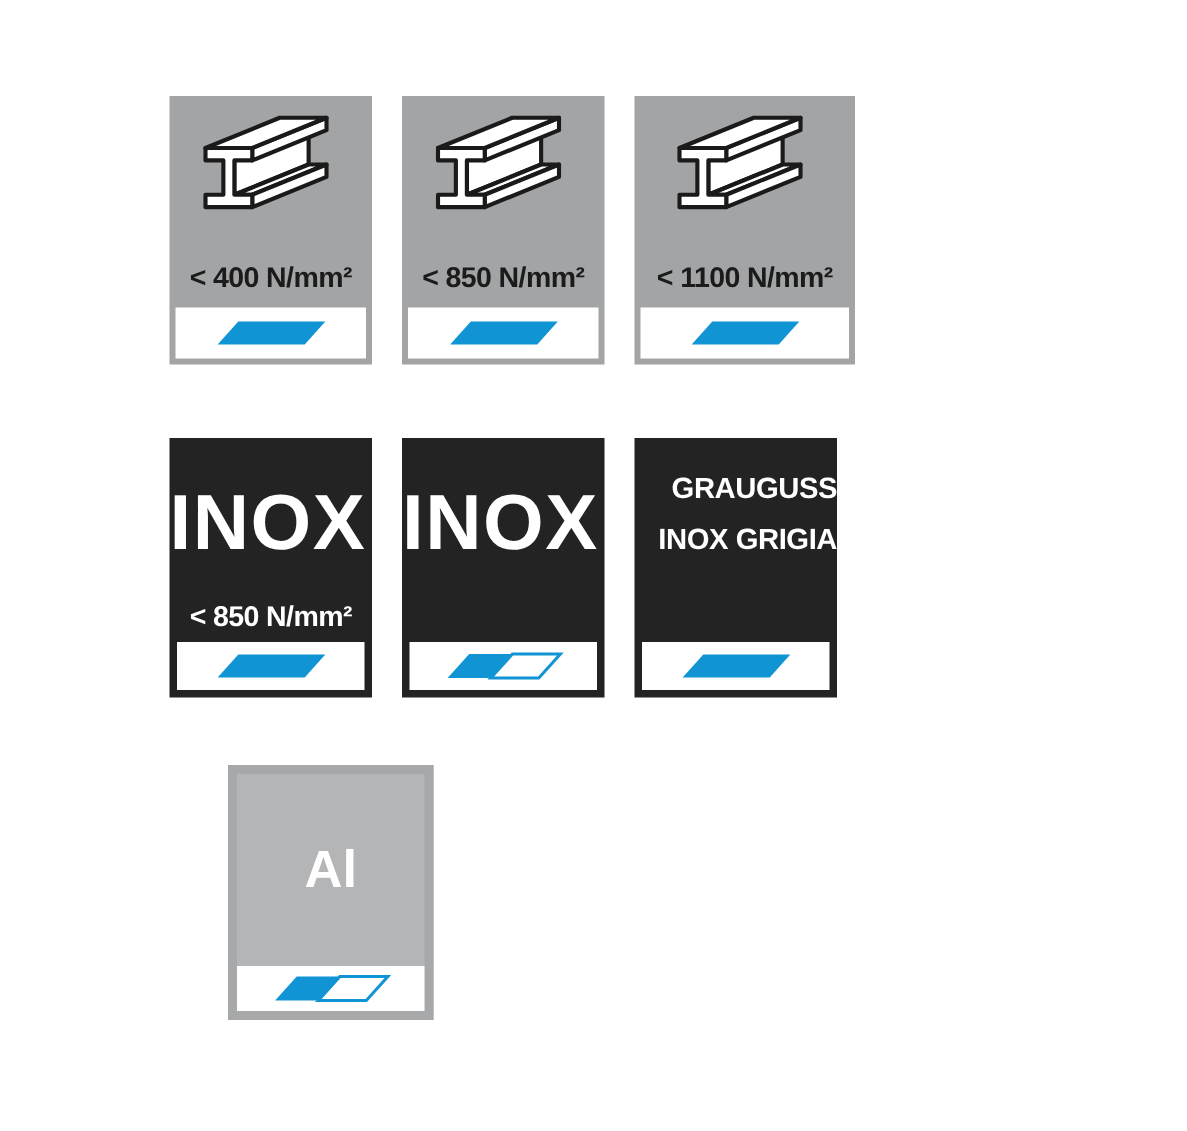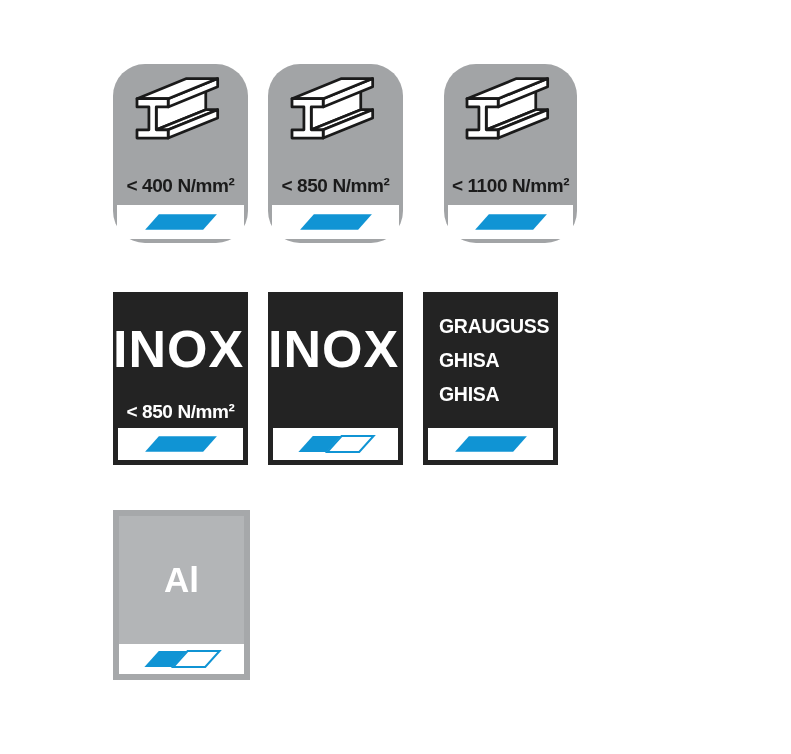--- a/index.html
+++ b/index.html
@@ -2,40 +2,40 @@
 <html style="--background: #FFFFFF; --steel-gray: #A2A4A6; --tile-black: #232323; --blue: #1094D4; --al-border: #A6A8AA; --al-fill: #B3B5B7; --strip-white: #FFFFFF; --label-dark: #1B1B1B; --label-light: #FFFFFF; --icon-outline: #1A1A1A;"><head>
 <meta charset="utf-8">
 <style>
   html,body{margin:0;padding:0;}
   body{background:#fff;}
   .canvas{
     position:relative;width:791px;height:754px;background:var(--background,#fff);
     font-family:"Liberation Sans",sans-serif;overflow:hidden;
   }
   .tile{position:absolute;}
-  .tile.steel{background:var(--steel-gray);border-radius:32px;}
+  .tile.steel{background:var(--steel-gray);}
   .tile.dark{background:var(--tile-black);}
-  .tile.al{background:var(--al-fill);border:6px solid var(--al-border);box-sizing:border-box;}
+  .tile.al{background:var(--al-fill);border:6px solid var(--al-border);box-sizing:border-box;margin-left:39px;}
 
   .ibeam{position:absolute;top:7px;left:0;right:0;display:flex;justify-content:center;}
   .ibeam svg polygon,.ibeam svg path{fill:#fff;stroke:var(--icon-outline);stroke-width:3;stroke-linejoin:round;}
 
   .label{
     position:absolute;left:0;right:0;bottom:46px;text-align:center;
     font-weight:bold;font-size:19px;letter-spacing:-0.4px;color:var(--label-dark);
     white-space:nowrap;
   }
   .dark .label{color:var(--label-light);bottom:42px;}
 
   .inox-title{
     position:absolute;top:34px;left:0;right:0;text-align:left;
     color:var(--label-light);font-weight:bold;font-size:52px;letter-spacing:1px;line-height:46px;
   }
   .cast-lines{
-    position:absolute;top:17px;left:16px;right:0;text-align:left;
+    position:absolute;top:17px;left:4px;right:0;text-align:right;
     color:var(--label-light);font-weight:bold;font-size:19.5px;line-height:34px;letter-spacing:-0.3px;
   }
   .al-symbol{
     position:absolute;top:44px;left:0;right:0;text-align:center;
     color:#fff;font-weight:bold;font-size:35px;
   }
 
   .strip{
     position:absolute;left:4px;right:4px;bottom:4px;height:34px;background:var(--strip-white);
     display:flex;align-items:center;justify-content:center;
@@ -83,21 +83,21 @@
       </svg>
     </div>
     <div class="label">&lt; 850 N/mm²</div>
     <div class="strip">
       <svg viewBox="0 0 110 24" width="84" height="20">
         <polygon class="para-full" points="8,22 26,2 102,2 84,22"></polygon>
       </svg>
     </div>
   </div>
 
-  <div class="tile steel" style="left:444px;top:64px;width:133px;height:179px">
+  <div class="tile steel" style="left:423px;top:64px;width:147px;height:179px">
     <div class="ibeam">
       <svg viewBox="0 0 120 100" width="110" height="92" aria-hidden="true">
         <polygon points="33,39 87,17 87,42 33,64"></polygon>
         <polygon points="33,64 46,64 100,42 87,42"></polygon>
         <polygon points="46,64 46,73 100,51 100,42"></polygon>
         <polygon points="46,30 46,39 100,17 100,8"></polygon>
         <polygon points="12,30 46,30 100,8 66,8"></polygon>
         <path d="M12,30 H46 V39 H33 V64 H46 V73 H12 V64 H25 V39 H12 Z"></path>
       </svg>
     </div>
@@ -126,21 +126,21 @@
       <svg viewBox="0 0 110 24" width="88" height="20">
         <polygon class="para-solid" points="8,22 26,2 61,2 43,22"></polygon>
         <polygon class="para-outline" points="44,22 62,2 102,2 84,22"></polygon>
       </svg>
     </div>
   </div>
 
   <div class="tile dark" style="left:423px;top:292px;width:135px;height:173px">
     <div class="cast-lines">
       <div>GRAUGUSS</div>
-      <div>GHISA GHISA</div>
+      <div>INOX GRIGIA</div>
     </div>
     <div class="strip">
       <svg viewBox="0 0 110 24" width="84" height="20">
         <polygon class="para-full" points="8,22 26,2 102,2 84,22"></polygon>
       </svg>
     </div>
   </div>
 
   <div class="tile al" style="left:113px;top:510px;width:137px;height:170px">
     <div class="al-symbol">Al</div>

